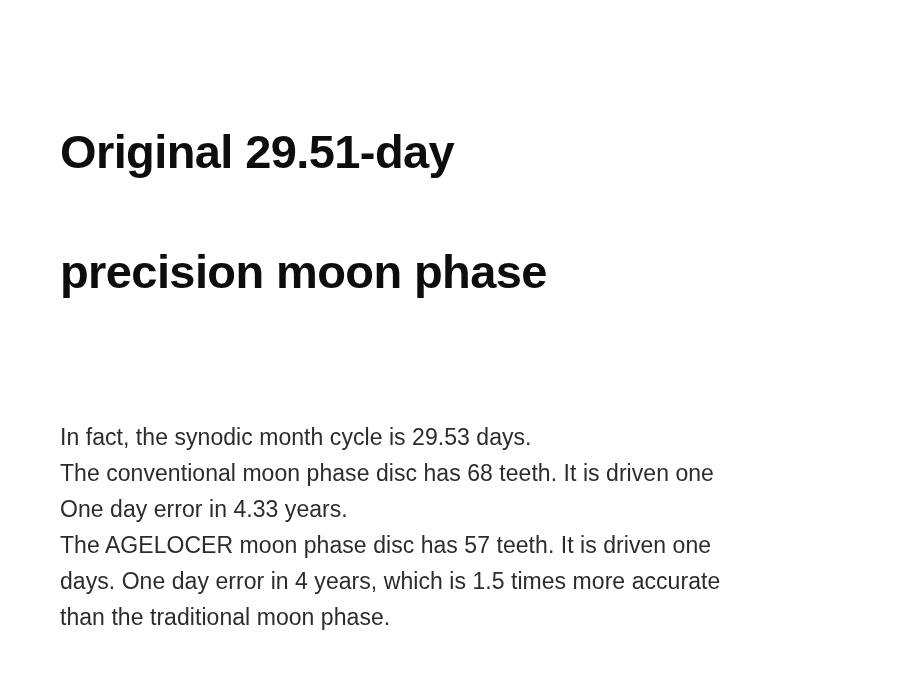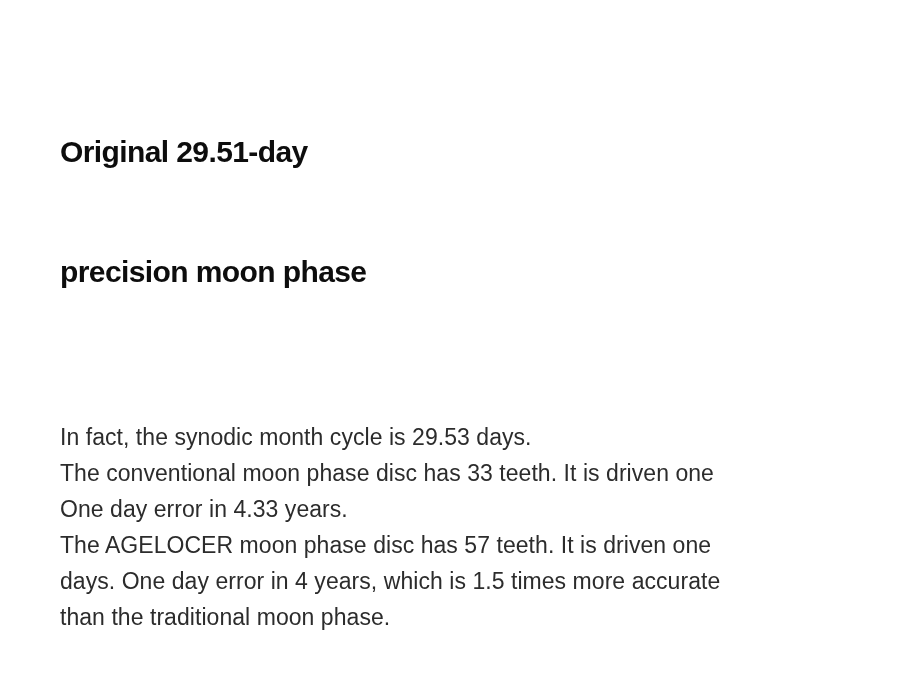--- a/index.html
+++ b/index.html
@@ -26,21 +26,21 @@
     position: absolute;
     left: 60px;
     top: 62px;
     width: 790px;
   }
 
   .headline {
     margin: 0;
     padding: 0;
     font-family: "Liberation Sans", sans-serif;
-    font-size: 30px;
+    font-size: 47px;
     font-weight: bold;
     line-height: 60px;
     letter-spacing: -0.6px;
     color: #0d0d0d;
     white-space: pre-line;
   }
 
   .headline .hl-line {
     display: block;
   }
@@ -69,21 +69,21 @@
 
   <div class="content">
 
     <h1 class="headline">
       <span class="hl-line">Original 29.51-day</span>
       <span class="hl-line">precision moon phase</span>
     </h1>
 
     <p class="body-copy">
       <span class="body-line">In fact, the synodic month cycle is 29.53 days.</span>
-      <span class="body-line">The conventional moon phase disc has 33 teeth. It is driven one</span>
+      <span class="body-line">The conventional moon phase disc has 68 teeth. It is driven one</span>
       <span class="body-line">One day error in 4.33 years.</span>
       <span class="body-line">The AGELOCER moon phase disc has 57 teeth. It is driven one</span>
       <span class="body-line">days. One day error in 4 years, which is 1.5 times more accurate</span>
       <span class="body-line">than the traditional moon phase.</span>
     </p>
 
   </div>
 
 </div>
 

